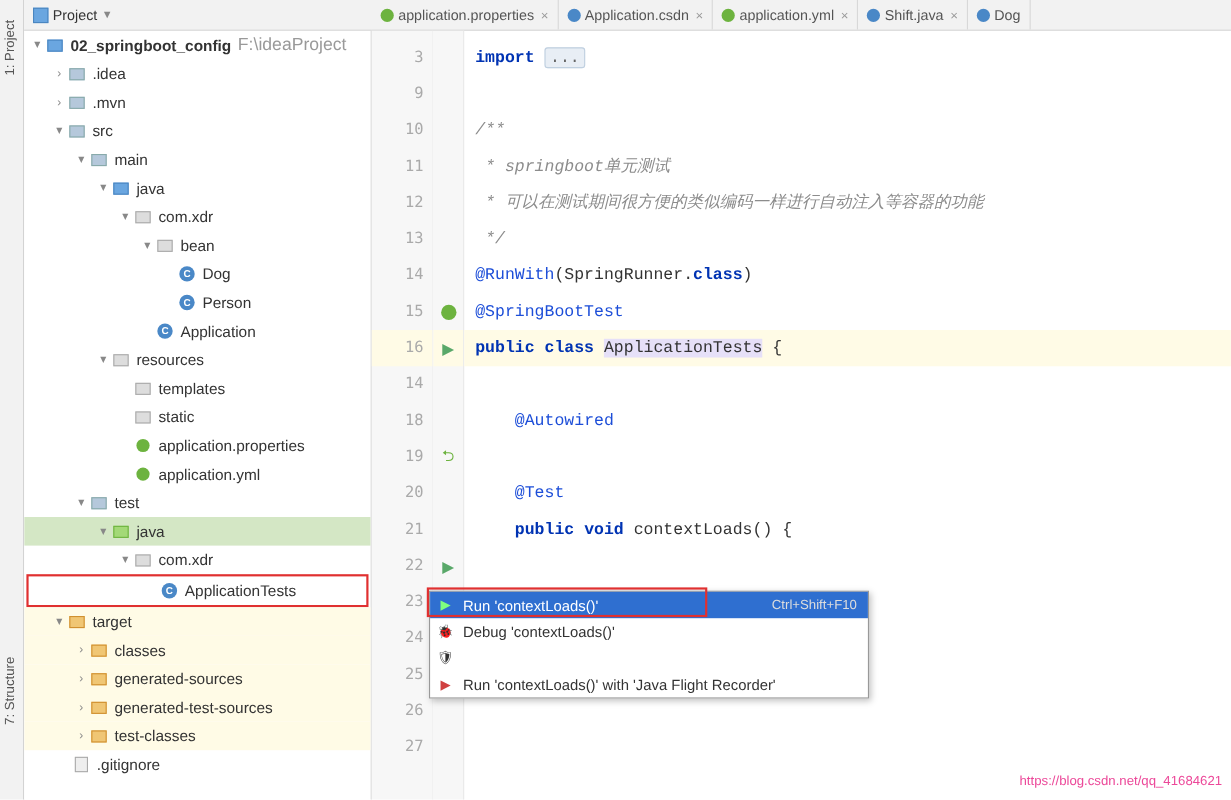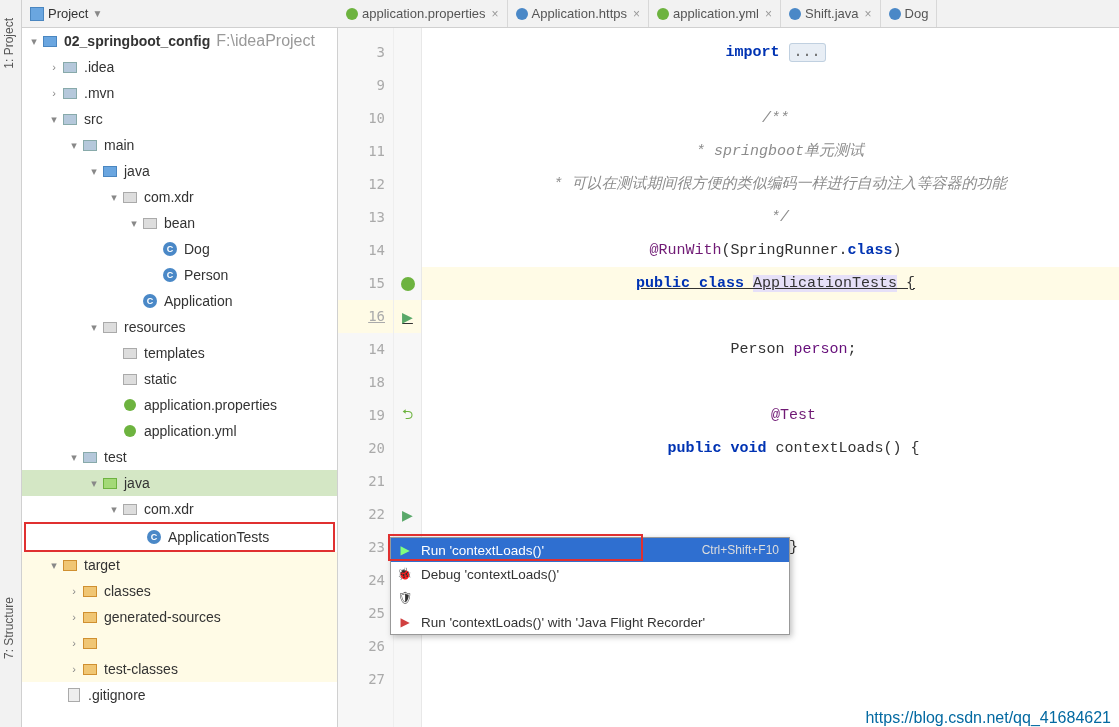--- a/index.html
+++ b/index.html
@@ -50,39 +50,39 @@
 
 .editor { position: absolute; left: 338px; top: 28px; right: 0; bottom: 0; background: #fff; display: flex; }
 .gutter { width: 56px; background: #f7f7f7; border-right: 1px solid #eee; text-align: right; color: #aaa; font-family: Consolas, monospace; font-size: 14px; padding-top: 8px; }
 .gutter div { height: 33px; line-height: 33px; padding-right: 8px; position: relative; }
 .gutter-icons { width: 28px; background: #f7f7f7; border-right: 1px solid #e8e8e8; padding-top: 8px; }
 .gutter-icons div { height: 33px; display: flex; align-items: center; justify-content: center; }
 .run-mark { color: #59a869; font-size: 14px; }
 .spring-mark { width: 14px; height: 14px; border-radius: 50%; background: #6DB33F; }
 
 .code { flex: 1; font-family: Consolas, "Courier New", monospace; font-size: 15px; padding-top: 8px; position: relative; }
-.code-line { height: 33px; line-height: 33px; padding-left: 10px; white-space: pre; text-align: center; }
+.code-line { height: 33px; line-height: 33px; padding-left: 10px; white-space: pre; }
 .kw { color: #0033b3; font-weight: bold; }
-.anno { color: #701a75; }
+.anno { color: #1d4ed8; }
 .cmt { color: #8c8c8c; font-style: italic; }
-.hl-line { background: #fffbe6; text-decoration: underline; }
+.hl-line { background: #fffbe6; }
 .hl-class { background: #e6e0f8; }
 .fold-dots { background: #e8eef5; border: 1px solid #c0d0e0; border-radius: 3px; padding: 0 4px; color: #666; }
 
 
 .context-menu { position: absolute; left: 390px; top: 537px; width: 400px; background: #fff; border: 1px solid #999; box-shadow: 2px 2px 6px rgba(0,0,0,.25); font-size: 13.5px; z-index: 100; }
 .menu-item { display: flex; align-items: center; height: 24px; padding: 0 10px 0 6px; gap: 8px; }
 .menu-item.selected { background: #2f6fd0; color: #fff; }
 .menu-item .mi-icon { width: 16px; height: 16px; display: flex; align-items: center; justify-content: center; font-size: 12px; }
 .menu-item .mi-text { flex: 1; }
 .menu-item .mi-shortcut { color: #ddd; font-size: 12px; }
 .menu-item:not(.selected) .mi-shortcut { color: #888; }
 .cm-red-box { position: absolute; left: 388px; top: 534px; width: 255px; height: 27px; border: 2px solid #e03030; z-index: 101; pointer-events: none; }
 
-.watermark { position: absolute; right: 8px; bottom: 0; color: #0369a1; font-size: 16px; }
+.watermark { position: absolute; right: 8px; bottom: 10px; color: #ec4899; font-size: 12px; }
 </style>
 </head>
 <body>
 
 <div class="side-tabs">
   <div class="side-tab top">1: Project</div>
   <div class="side-tab bot">7: Structure</div>
 </div>
 
 <div class="toolbar">
@@ -101,21 +101,21 @@
 </div>
 
 <div class="editor-tabs">
   <div class="editor-tab">
     <span class="ico ico-spring"></span>
     <span>application.properties</span>
     <span class="close">×</span>
   </div>
   <div class="editor-tab">
     <span class="ico ico-java"></span>
-    <span>Application.https</span>
+    <span>Application.csdn</span>
     <span class="close">×</span>
   </div>
   <div class="editor-tab">
     <span class="ico ico-spring"></span>
     <span>application.yml</span>
     <span class="close">×</span>
   </div>
   <div class="editor-tab">
     <span class="ico ico-java"></span>
     <span>Shift.java</span>
@@ -281,20 +281,21 @@
         <span class="icon">
           <span class="fold-orange"></span>
         </span>
         <span class="label">generated-sources</span>
       </div>
     <div class="tree-row hl-target" style="padding-left:44px">
         <span class="chev">›</span>
         <span class="icon">
           <span class="fold-orange"></span>
         </span>
+        <span class="label">generated-test-sources</span>
       </div>
     <div class="tree-row hl-target" style="padding-left:44px">
         <span class="chev">›</span>
         <span class="icon">
           <span class="fold-orange"></span>
         </span>
         <span class="label">test-classes</span>
       </div>
     <div class="tree-row" style="padding-left:44px">
         <span class="icon">
@@ -359,23 +360,24 @@
       <div></div>
   </div>
   <div class="code">
     <div class="code-line"><span class="kw">import </span><span class="fold-dots">...</span></div>
     <div class="code-line"></div>
     <div class="code-line"><span class="cmt">/**</span></div>
     <div class="code-line"><span class="cmt"> * springboot单元测试</span></div>
     <div class="code-line"><span class="cmt"> * 可以在测试期间很方便的类似编码一样进行自动注入等容器的功能</span></div>
     <div class="code-line"><span class="cmt"> */</span></div>
     <div class="code-line"><span class="anno">@RunWith</span><span>(SpringRunner.</span><span class="kw">class</span><span>)</span></div>
+    <div class="code-line"><span class="anno">@SpringBootTest</span></div>
     <div class="code-line hl-line"><span class="kw">public class </span><span class="hl-class">ApplicationTests</span><span> {</span></div>
     <div class="code-line"></div>
-    <div class="code-line">    <span>Person </span><span style="color:#660e7a">person</span><span>;</span></div>
+    <div class="code-line">    <span class="anno">@Autowired</span></div>
     <div class="code-line"></div>
     <div class="code-line">    <span class="anno">@Test</span></div>
     <div class="code-line">    <span class="kw">public void </span><span>contextLoads</span><span>() {</span></div>
     <div class="code-line"></div>
     <div class="code-line"></div>
     <div class="code-line">    <span>}</span></div>
     <div class="code-line"></div>
     <div class="code-line"></div>
   </div>
 </div>

